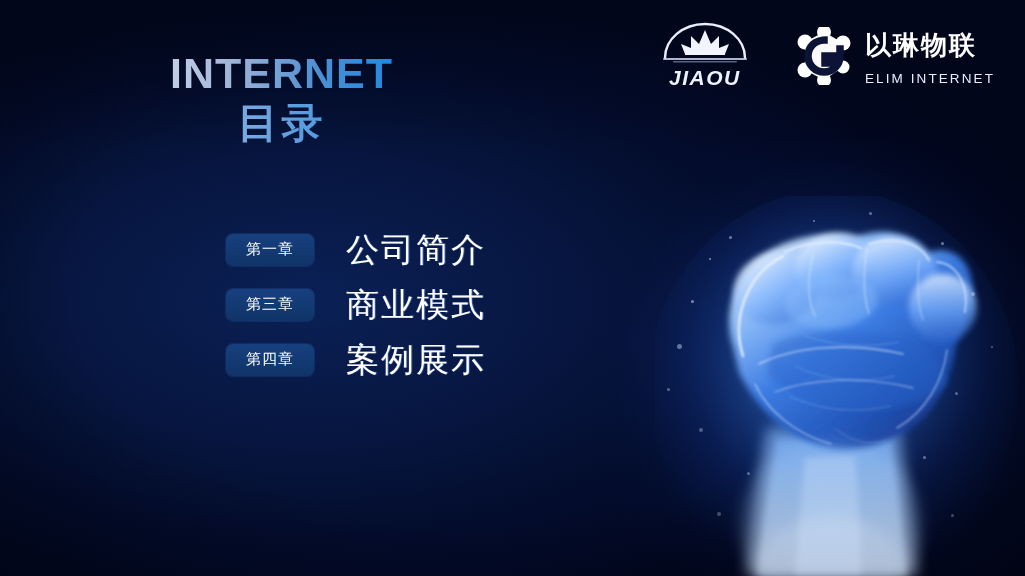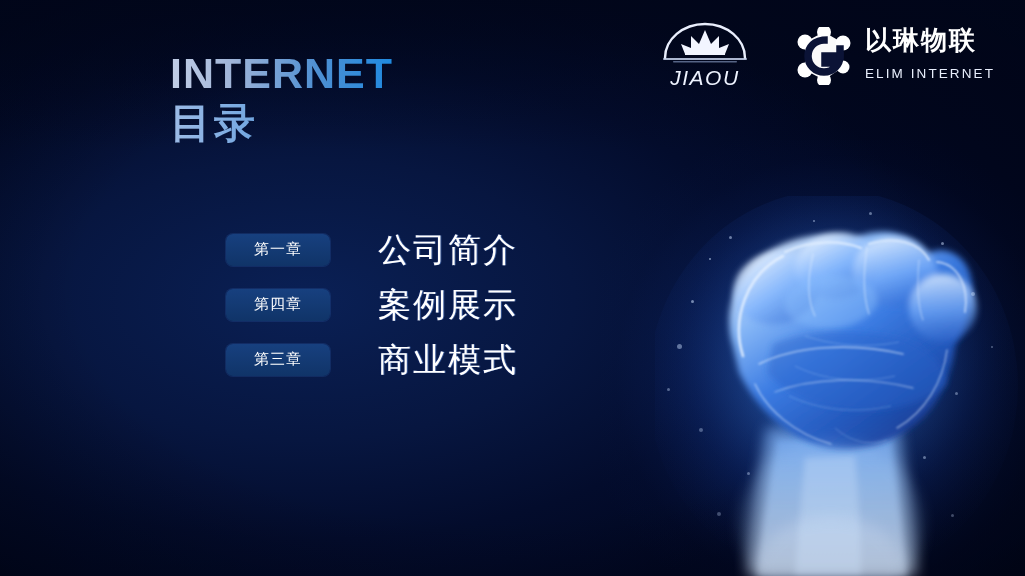--- a/index.html
+++ b/index.html
@@ -44,27 +44,27 @@
     display: flex;
     align-items: center;
     gap: 44px;
     z-index: 7;
   }
   .logo-jiaou { display: flex; flex-direction: column; align-items: center; }
   .logo-jiaou .mark { width: 92px; height: 42px; display:block; }
   .logo-jiaou .word {
     margin-top: 2px;
     font-size: 21px;
-    font-weight: 400;
+    font-weight: 700;
     font-style: italic;
     letter-spacing: 1.5px;
     color: #eef3ff;
     text-align: center;
   }
-  .logo-elim { display: flex; align-items: flex-start; gap: 12px; }
+  .logo-elim { display: flex; align-items: flex-end; gap: 12px; }
   .logo-elim .gmark { width: 58px; height: 58px; display:block; }
   .logo-elim .etext { display: flex; flex-direction: column; line-height: 1; }
   .logo-elim .cn {
     font-size: 26px; font-weight: 700; color: #ffffff;
     letter-spacing: 2px;
   }
   .logo-elim .en {
     margin-top: 14px;
     font-size: 13.5px; color: #e8eefc; letter-spacing: 2.1px;
   }
@@ -81,21 +81,21 @@
     letter-spacing: 1px;
     line-height: 1;
     background: linear-gradient(to right, #c2cee6 0%, #9fb4d8 28%, #4e8fd2 66%, #1f8ae0 100%);
     -webkit-background-clip: text;
     background-clip: text;
     color: transparent;
     -webkit-text-fill-color: transparent;
   }
   .title-cn {
     margin-top: 6px;
-    text-align: left;
+    text-align: center;
     font-size: 41px;
     font-weight: 700;
     letter-spacing: 3px;
     line-height: 1.08;
     background: linear-gradient(to right, #9dbbe6 0%, #5f9ede 55%, #2f96e6 100%);
     -webkit-background-clip: text;
     background-clip: text;
     color: transparent;
     -webkit-text-fill-color: transparent;
   }
@@ -105,35 +105,35 @@
     position: absolute;
     left: 226px; top: 222px;
     z-index: 6;
   }
   .toc-row {
     display: flex;
     align-items: center;
     height: 55px;
   }
   .toc-badge {
-    width: 104px;
+    width: 88px;
     height: 32px;
     border-radius: 7px;
     background: linear-gradient(to bottom, #17407f 0%, #103468 100%);
     display: flex;
     align-items: center;
     justify-content: center;
     color: #ffffff;
     font-size: 15px;
     letter-spacing: 1px;
     flex: none;
     box-shadow: 0 0 0 1px rgba(60,120,210,0.18);
   }
   .toc-label {
-    margin-left: 48px;
+    margin-left: 32px;
     font-size: 33px;
     color: #ffffff;
     letter-spacing: 2px;
     line-height: 1;
     white-space: nowrap;
     text-shadow: 1px 0 0 rgba(120,170,255,0.42), -1px 0 1px rgba(20,40,110,0.5);
   }
 
   
   .fist-wrap {
@@ -316,24 +316,24 @@
 
   <div class="toc">
 
     <div class="toc-row">
       <div class="toc-badge">第一章</div>
       <div class="toc-label">公司简介</div>
     </div>
 
 
     <div class="toc-row">
+      <div class="toc-badge">第三章</div>
+      <div class="toc-label">商业模式</div>
+    </div>
+
+    <div class="toc-row">
       <div class="toc-badge">第四章</div>
       <div class="toc-label">案例展示</div>
     </div>
 
-    <div class="toc-row">
-      <div class="toc-badge">第三章</div>
-      <div class="toc-label">商业模式</div>
-    </div>
-
   </div>
 
 </div>
 
 </body></html>

